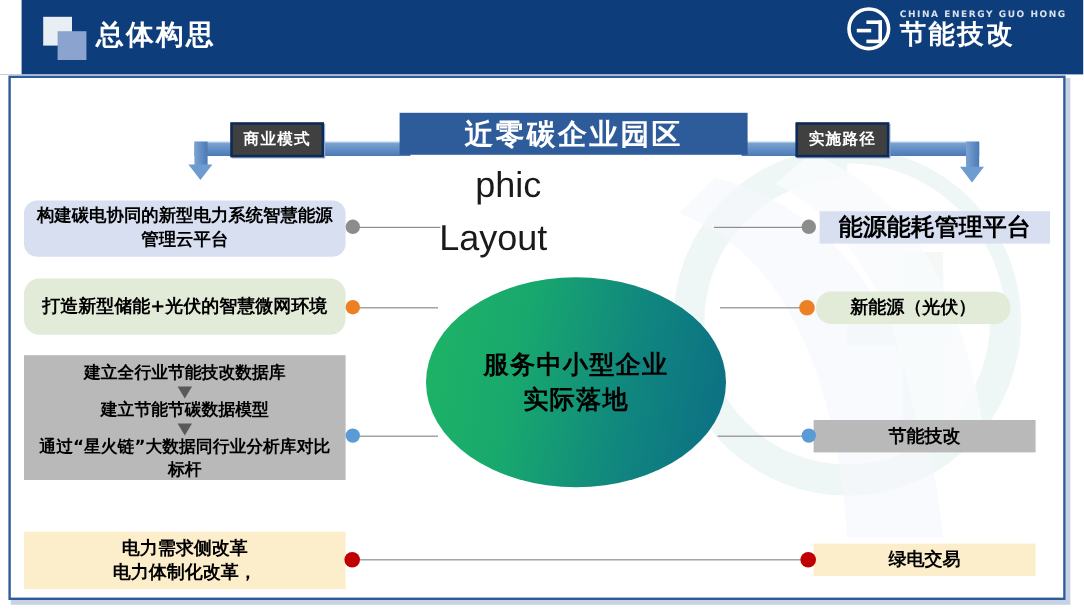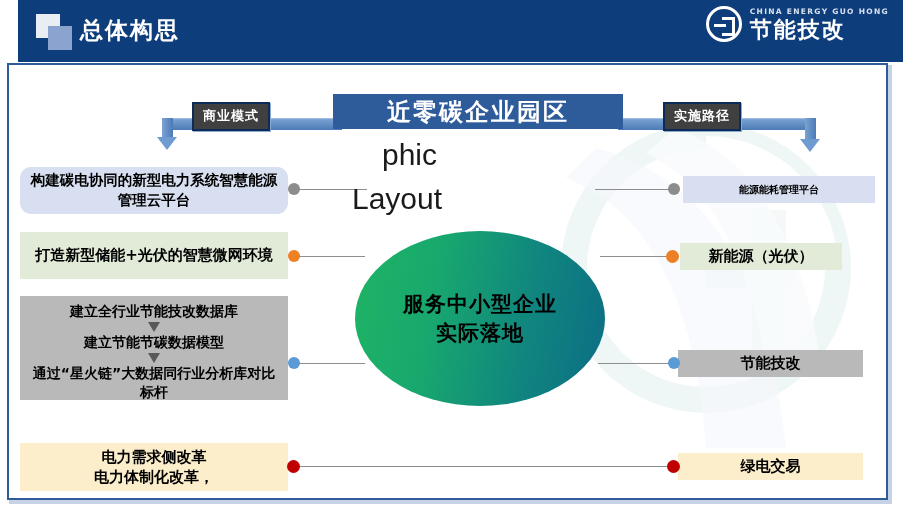--- a/index.html
+++ b/index.html
@@ -121,21 +121,21 @@
 
   
   .box{
     position:absolute;z-index:6;
     display:flex;align-items:center;justify-content:center;text-align:center;
     font-weight:bold;color:#000000;
     box-sizing:border-box;
     line-height:1.35;
   }
   .box.blue  {background:#d7dff0;}
-  .box.green {background:#e2ebd7;}
+  .box.green {background:#e2ebd7;border-radius:13px;}
   .box.gray  {background:#b9b9b9;}
   .box.cream {background:#fdeecb;}
 
   .box-col{flex-direction:column;}
   .arrow-down{
     width:0;height:0;margin:1px auto;
     border-left:6px solid transparent;
     border-right:6px solid transparent;
     border-top:10px solid #595959;
   }
@@ -156,21 +156,21 @@
     z-index:5;
     display:flex;align-items:center;justify-content:center;
   }
   #ellipse-text{
     color:#000000;font-size:21px;font-weight:bold;text-align:center;line-height:1.35;
     letter-spacing:1px;
   }
 
   
   #ghost{
-    position:absolute;left:382px;top:133px;z-index:6;
+    position:absolute;left:396px;top:133px;z-index:6;
     color:#1a1a1a;font-size:30px;line-height:44px;
     font-family:"Liberation Sans",sans-serif;
   }
   #ghost .l2{margin-left:-30px;display:block;}
 </style>
 </head>
 <body>
 
 <div id="slide">
 
@@ -265,21 +265,21 @@
     <div>建立节能节碳数据模型</div>
     <div class="arrow-down"></div>
     <div style="padding:0 2px;">通过“星火链”大数据同行业分析库对比标杆</div>
   </div>
 
   <div class="box cream box-col" style="left:20px;top:443px;width:268px;height:48px;font-size:15px;">
     <div>电力需求侧改革</div>
     <div>电力体制化改革，</div>
   </div>
 
-  <div class="box blue" style="left:683px;top:176px;width:192px;height:27px;font-size:10px;">
+  <div class="box blue" style="left:683px;top:176px;width:192px;height:27px;font-size:20px;">
     <span>能源能耗管理平台</span>
   </div>
 
   <div class="box green" style="left:680px;top:243px;width:162px;height:27px;font-size:15px;">
     <span>新能源（光伏）</span>
   </div>
 
   <div class="box gray" style="left:678px;top:350px;width:185px;height:27px;font-size:15px;">
     <span>节能技改</span>
   </div>

